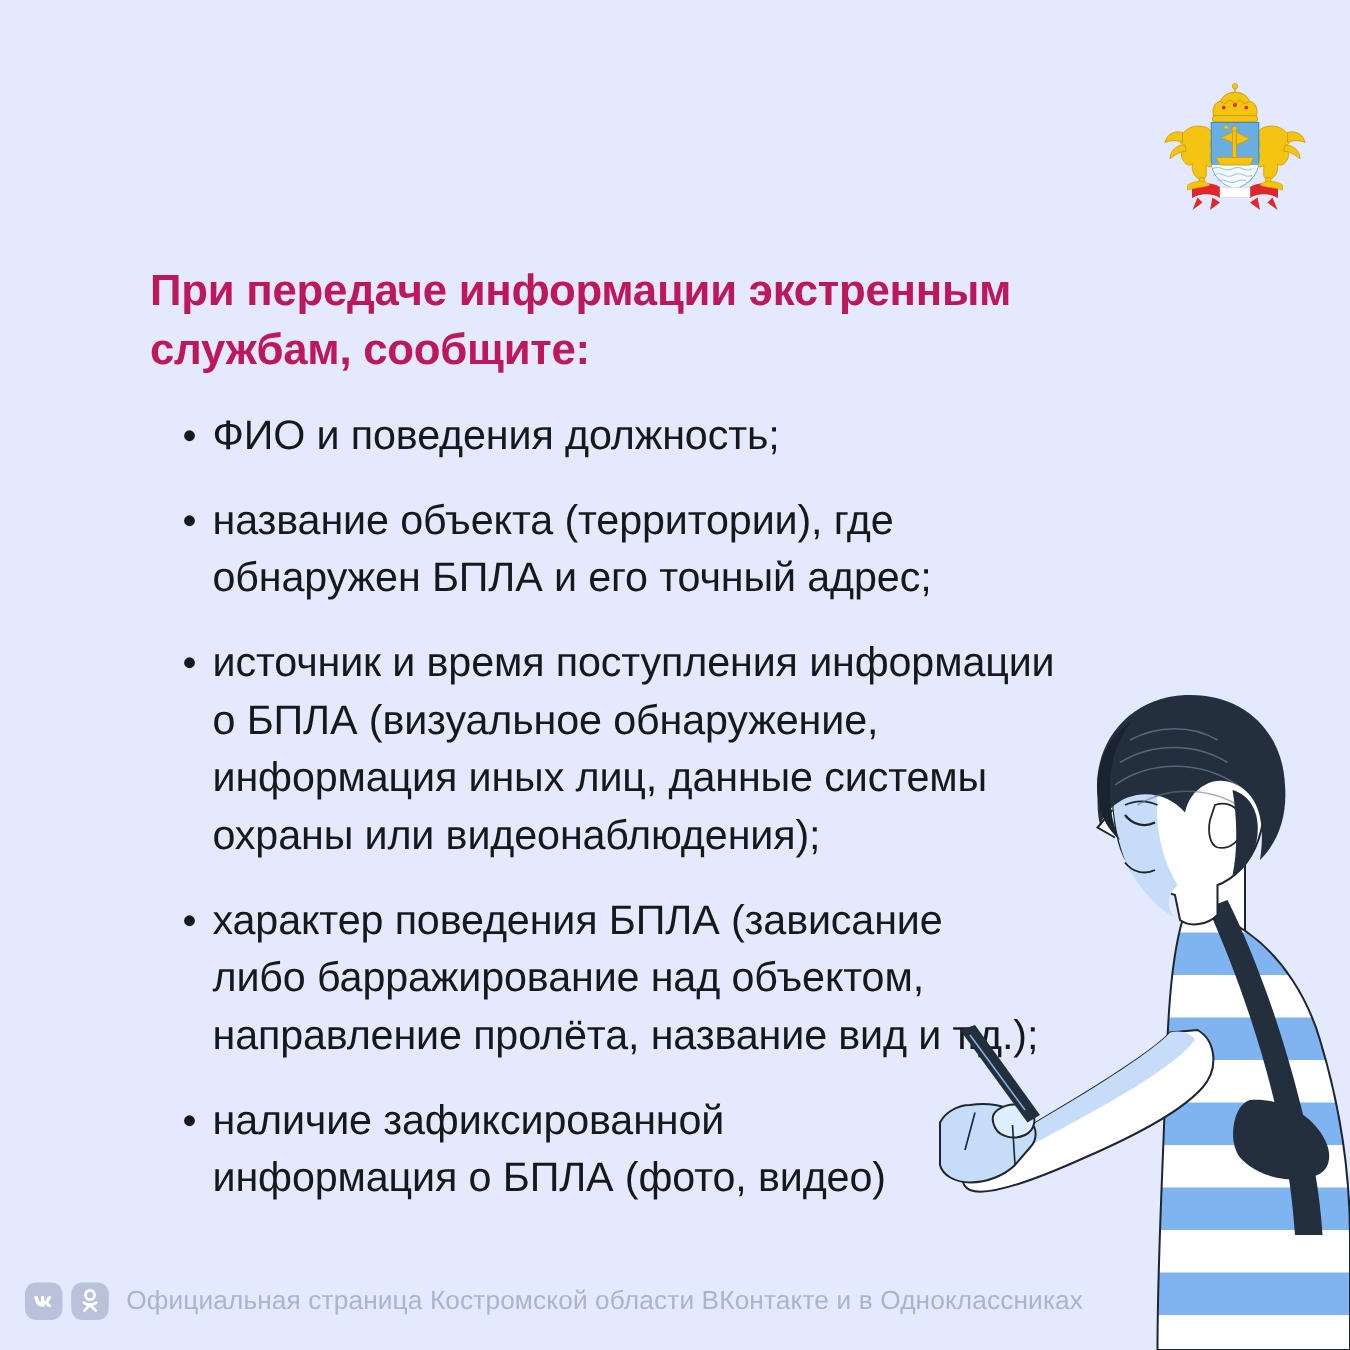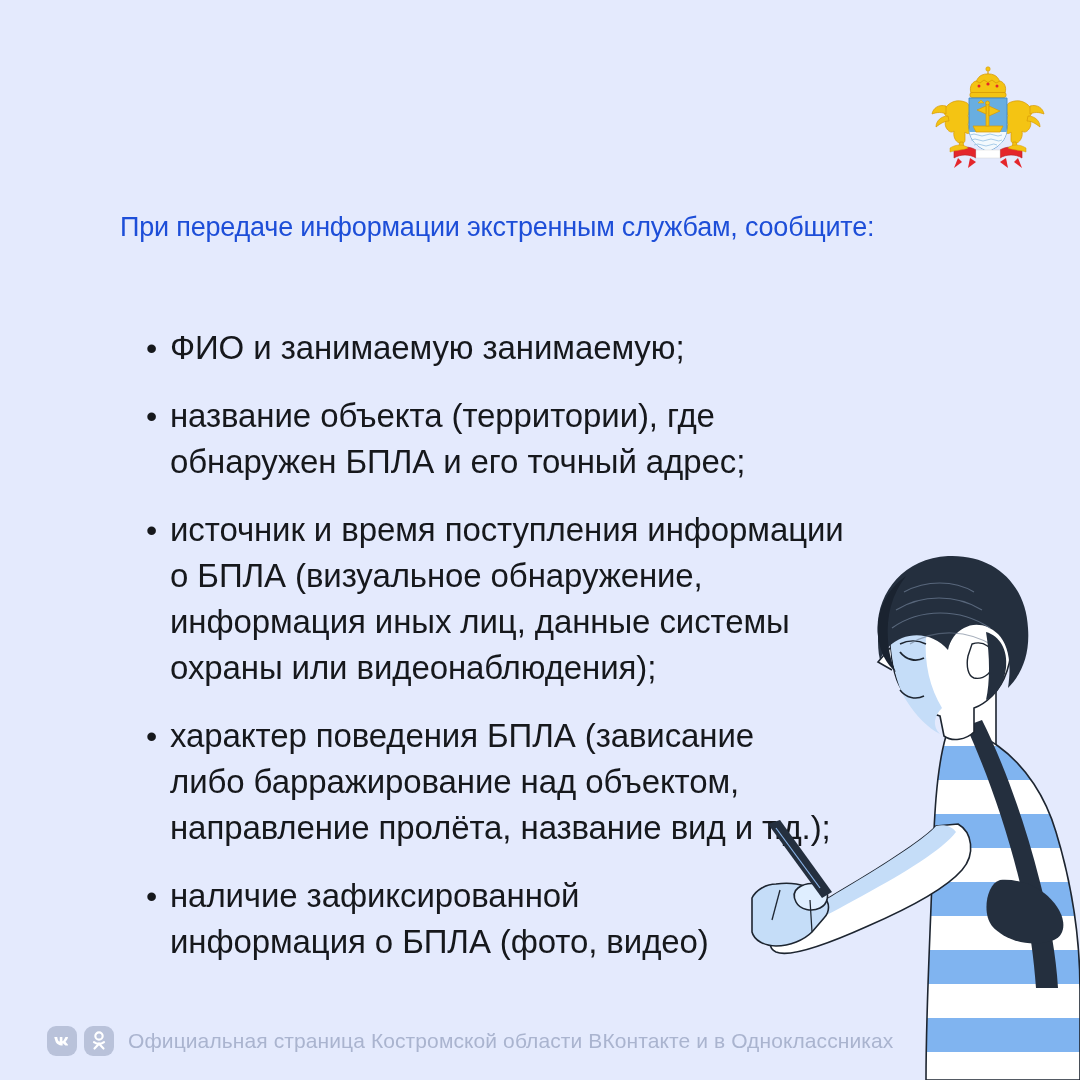--- a/index.html
+++ b/index.html
@@ -32,25 +32,25 @@
     height: 112px;
   }
   #emblem svg { display: block; width: 100%; height: 100%; }
 
   
   #heading {
     position: absolute;
     left: 120px;
     top: 186px;
     width: 760px;
-    font-size: 27px;
-    font-weight: normal;
+    font-size: 35px;
+    font-weight: bold;
     line-height: 47px;
     letter-spacing: -0.2px;
-    color: #1d4ed8;
+    color: #be185d;
   }
 
   
   #bullets {
     position: absolute;
     left: 140px;
     top: 325px;
     width: 830px;
   }
   .bullet-row {
@@ -83,21 +83,21 @@
     bottom: 0;
     width: 330px;
     height: 540px;
     pointer-events: none;
   }
   #illustration svg { display: block; width: 100%; height: 100%; }
 
   
   #footer {
     position: absolute;
-    left: 47px;
+    left: 20px;
     bottom: 22px;
     display: flex;
     align-items: center;
     height: 34px;
   }
   .social-icon {
     width: 30px;
     height: 30px;
     border-radius: 9px;
     background: #b9c2da;
@@ -186,21 +186,21 @@
       </g>
     </svg>
   </div>
 
   <h1 id="heading">При передаче информации экстренным службам, сообщите:</h1>
 
   <div id="bullets">
 
     <div class="bullet-row">
       <span class="bullet-mark">•</span>
-      <span class="bullet-text">ФИО и занимаемую занимаемую;</span>
+      <span class="bullet-text">ФИО и поведения должность;</span>
     </div>
 
     <div class="bullet-row">
       <span class="bullet-mark">•</span>
       <span class="bullet-text"> название объекта (территории), где
 обнаружен БПЛА и его точный адрес;</span>
     </div>
 
     <div class="bullet-row">
       <span class="bullet-mark">•</span>

